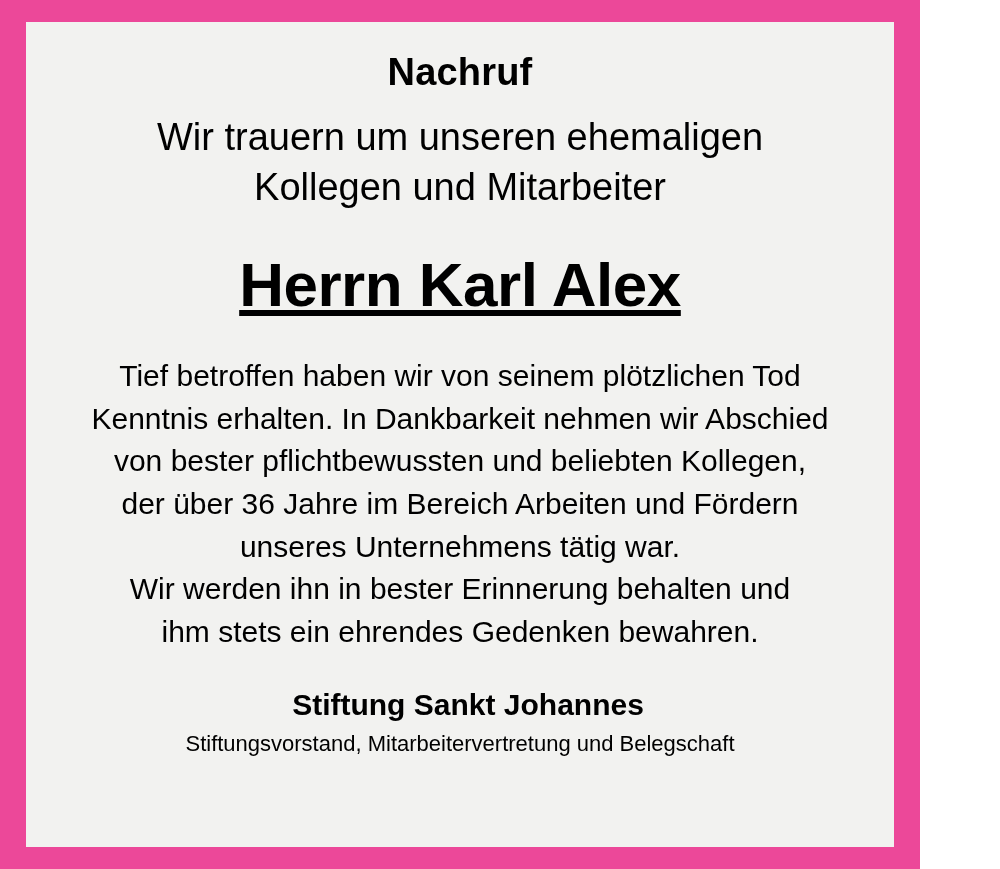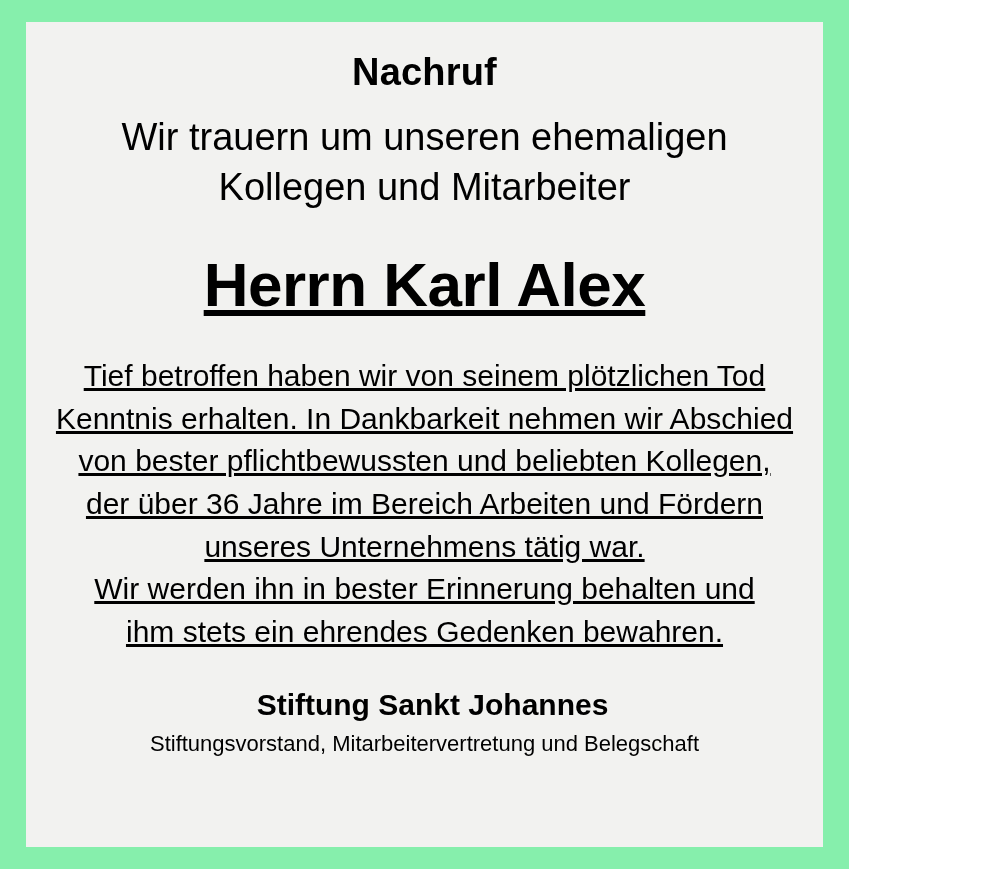--- a/index.html
+++ b/index.html
@@ -9,23 +9,23 @@
   }
   body {
     width: 1000px;
     height: 869px;
     font-family: "Liberation Sans", sans-serif;
     color: #000000;
     overflow: hidden;
   }
   .obituary-frame {
     box-sizing: border-box;
-    width: 849px;
+    width: 920px;
     height: 869px;
-    background: #86efac;
+    background: #ec4899;
     padding: 22px 26px 22px 26px;
   }
   .obituary-card {
     box-sizing: border-box;
     width: 100%;
     height: 100%;
     background: #f2f2f0;
     display: flex;
     flex-direction: column;
     align-items: center;
@@ -58,21 +58,20 @@
     text-decoration: underline;
   }
   .body-text {
     font-size: 30px;
     line-height: 1.42;
     text-align: center;
     margin: 0;
   }
   .body-text .line {
     display: block;
-    text-decoration: underline;
   }
   .para-gap-1 {
   }
   .para-gap-2 {
     margin-top: 26px;
   }
   .signature-org {
     font-size: 30px;
     font-weight: bold;
     text-align: center;

